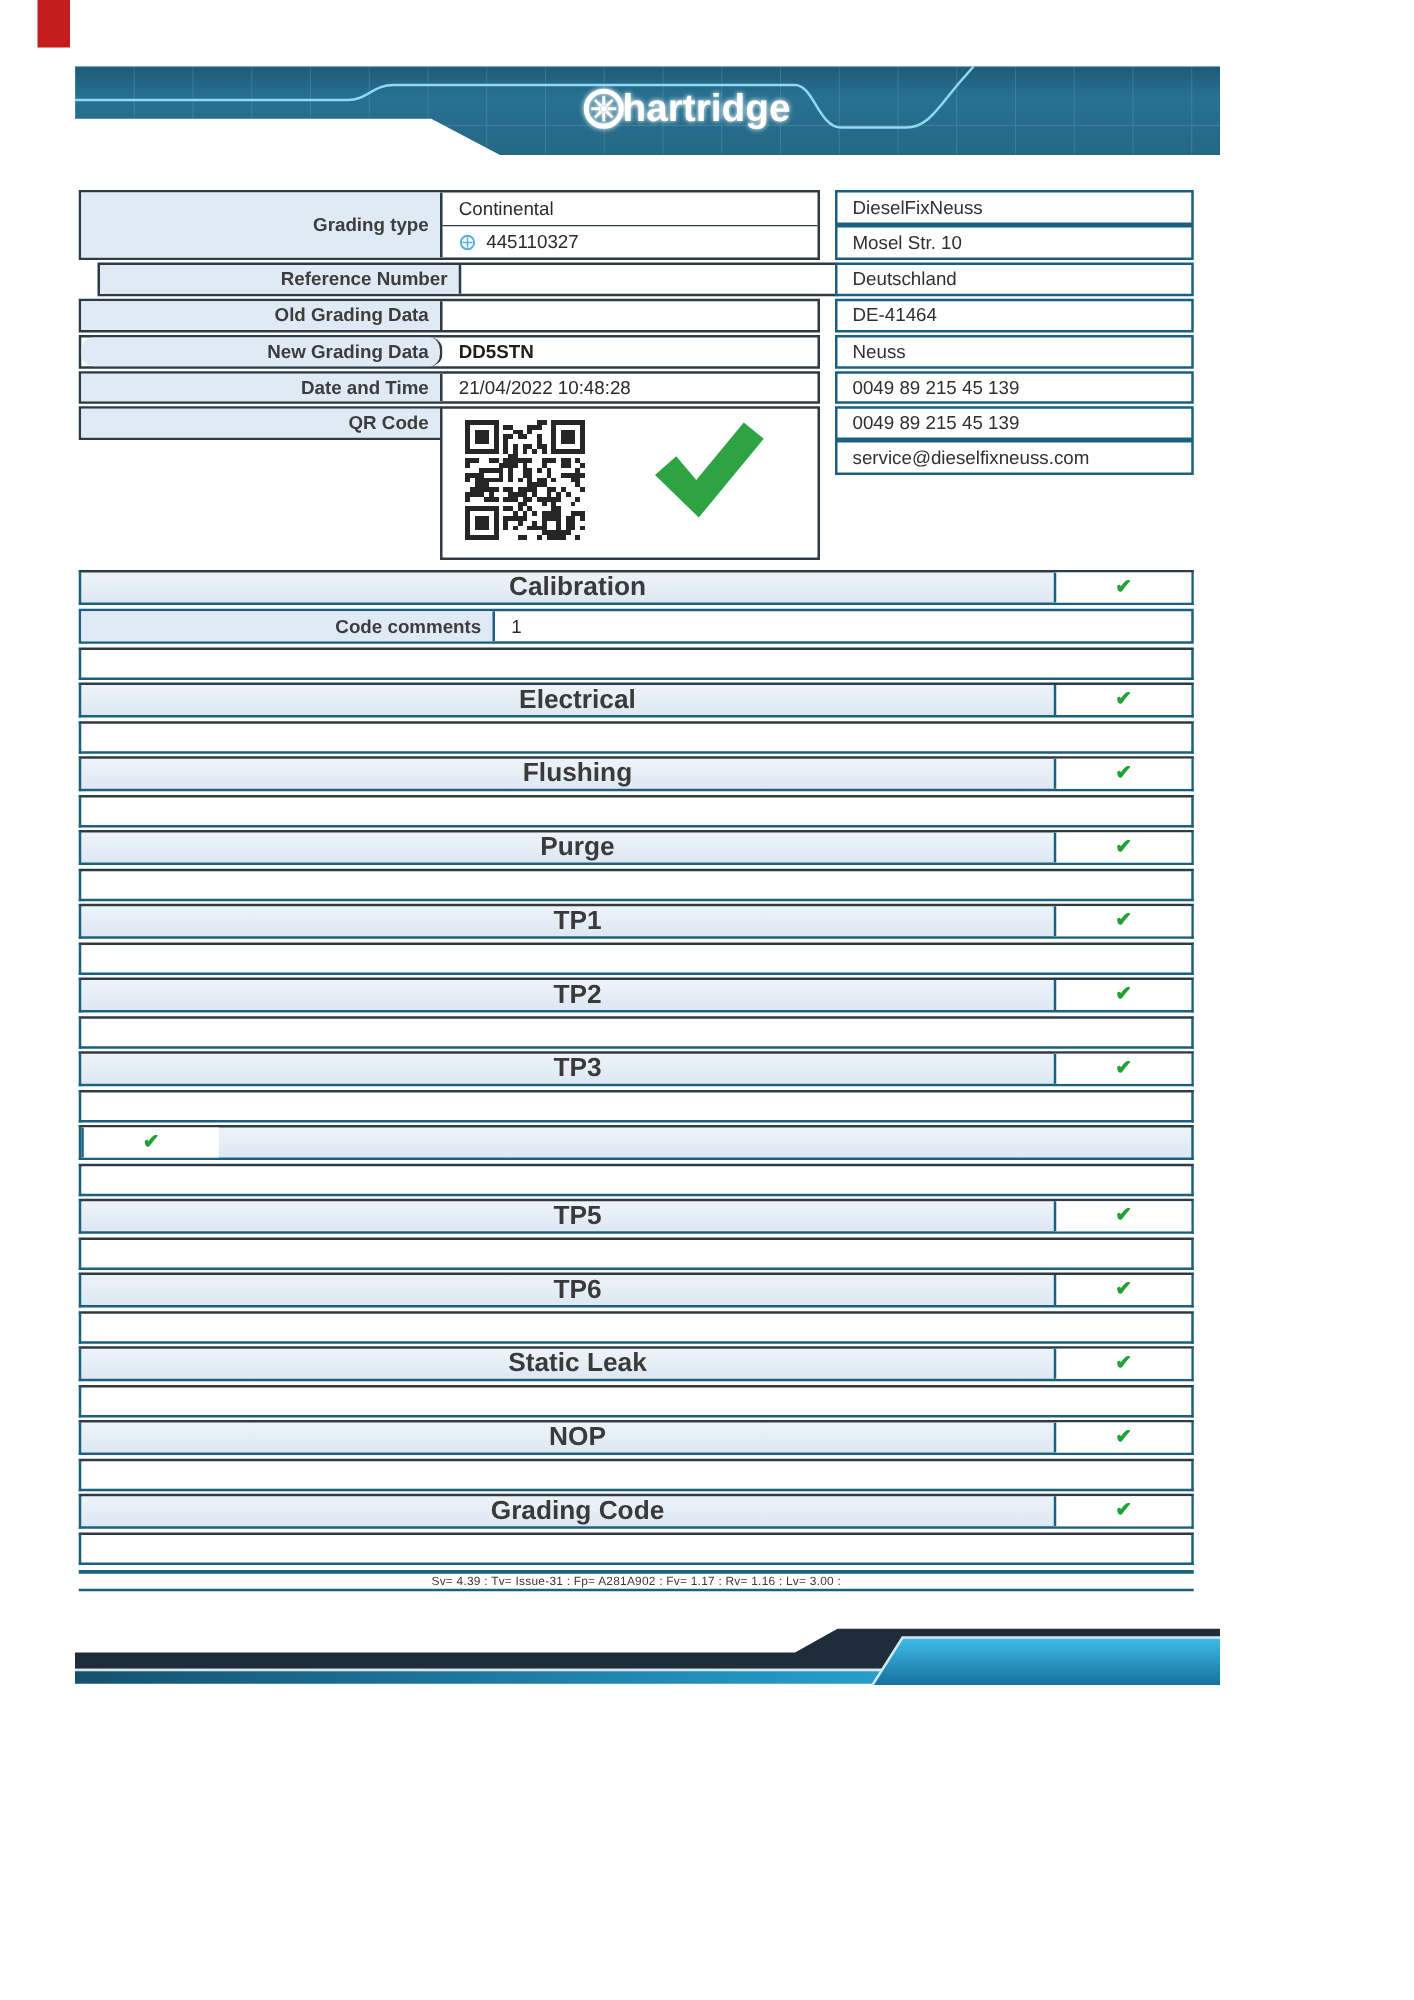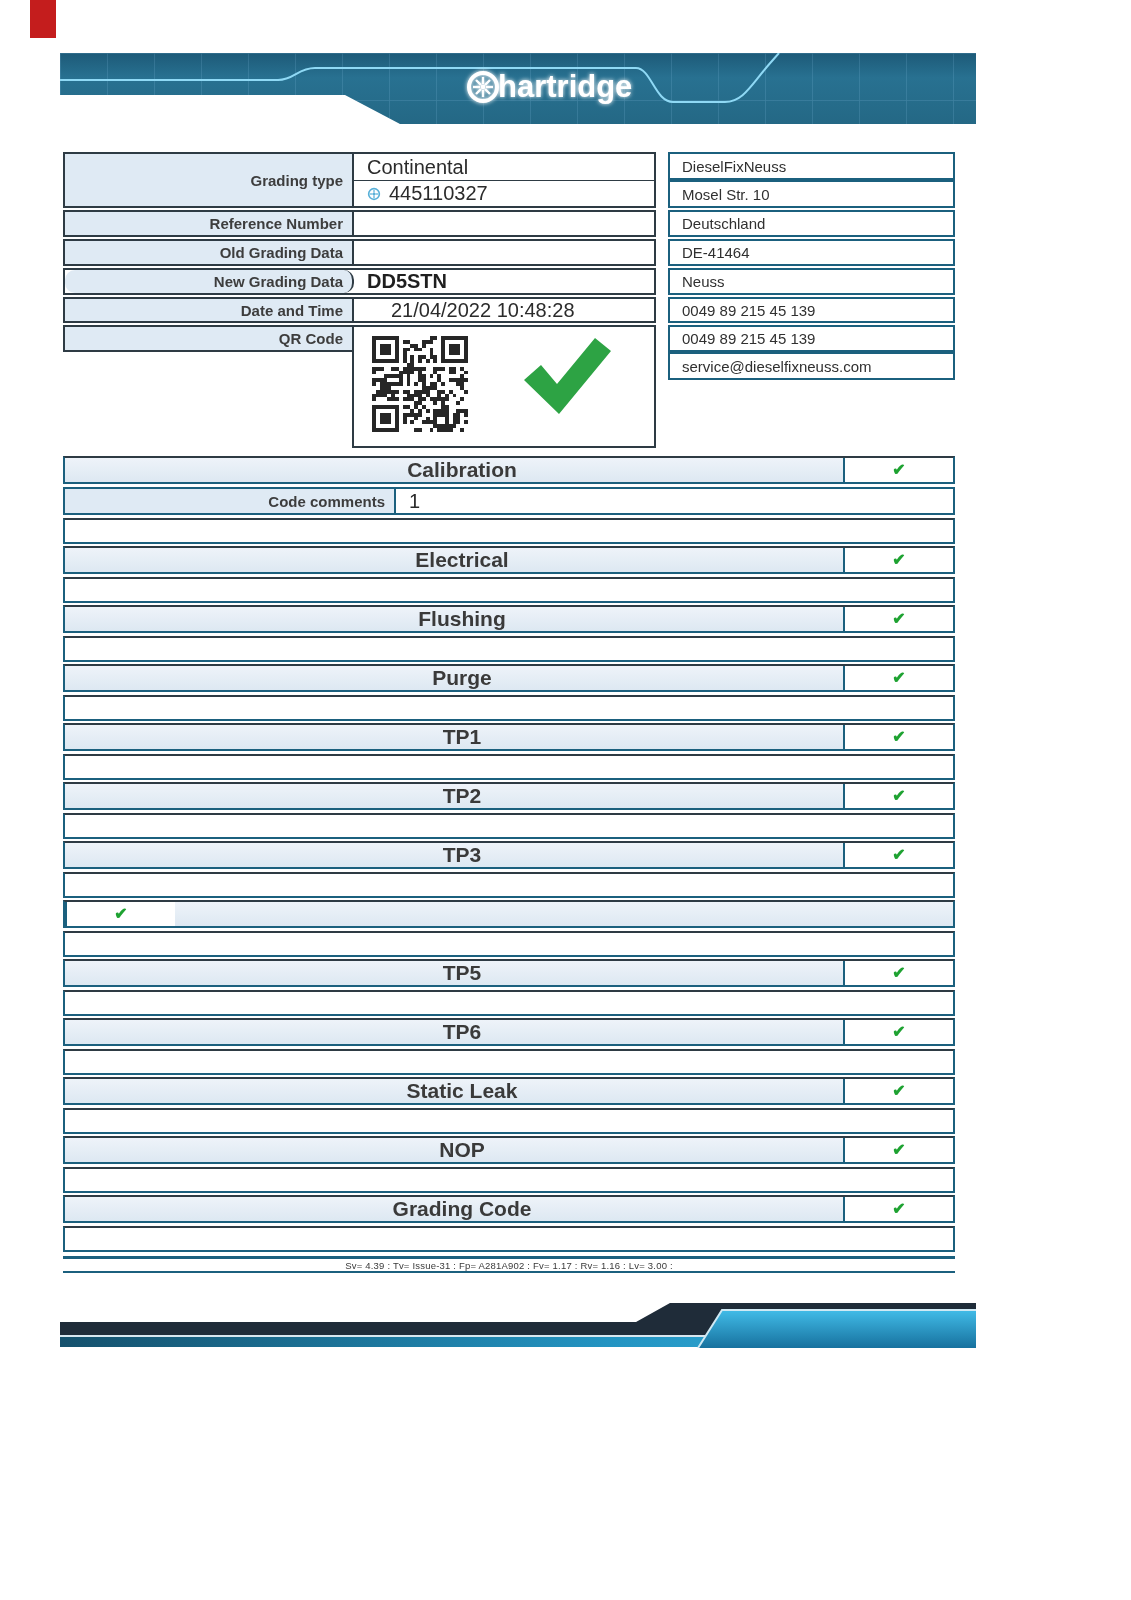--- a/index.html
+++ b/index.html
@@ -9,21 +9,21 @@
 
   
   #red-mark{left:30px;top:0;width:26px;height:38px;background:var(--red,#c41d1d);}
 
   
   .ibox{position:absolute;border:2px solid var(--bdark,#2e3b44);background:#fff;box-sizing:border-box;display:flex;}
   .cbox{position:absolute;border:2px solid var(--bteal,#1b607e);background:#fff;box-sizing:border-box;
         display:flex;align-items:center;padding-left:12px;font-size:15px;color:#303030;}
   .lblcell{background:var(--lblbg,#dfeaf4);display:flex;align-items:center;justify-content:flex-end;
            padding-right:9px;font-weight:bold;color:#3d3d3d;font-size:15px;box-sizing:border-box;}
-  .valcell{display:flex;align-items:center;padding-left:13px;font-size:20px;color:#2b2b2b;box-sizing:border-box;}
+  .valcell{display:flex;align-items:center;padding-left:13px;font-size:15px;color:#2b2b2b;box-sizing:border-box;}
 
   
   .sec-bar{position:absolute;left:0;width:892px;height:28px;box-sizing:border-box;
            border:2px solid var(--bteal,#1b607e);border-top-color:var(--bdark,#2e3b44);
            background:linear-gradient(180deg,#eef3f9,#dde8f2);display:flex;}
   .sec-title{flex:1;display:flex;align-items:center;justify-content:center;
              font-weight:bold;font-size:21px;color:#3a3a3a;padding-left:16px;}
   .sec-check{width:110px;border-left:2px solid var(--bteal,#1b607e);background:#fff;
              display:flex;align-items:center;justify-content:center;box-sizing:border-box;}
   .checkglyph{color:var(--check,#1ea231);font-size:16px;font-weight:bold;line-height:1;}
@@ -106,36 +106,36 @@
             <line x1="7" y1="17" x2="14" y2="17"></line>
               <line x1="20" y1="17" x2="27" y2="17"></line>
           </g>
           <circle cx="17" cy="17" r="3" fill="#58b0d8"></circle>
         </svg>
         <span>445110327</span>
       </div>
     </div>
   </div>
 
-  <div class="ibox" style="left:63px;top:210px;width:593px;height:27px;">
+  <div class="ibox" style="left:78px;top:210px;width:593px;height:27px;">
     <div class="lblcell" style="width:289px;border-right:2px solid var(--bdark,#2e3b44);">Reference Number</div>
     <div class="valcell" style="flex:1;"></div>
   </div>
 
   <div class="ibox" style="left:63px;top:239px;width:593px;height:27px;">
     <div class="lblcell" style="width:289px;border-right:2px solid var(--bdark,#2e3b44);">Old Grading Data</div>
     <div class="valcell" style="flex:1;"></div>
   </div>
 
   <div class="ibox" style="left:63px;top:268px;width:593px;height:27px;">
     <div class="lblcell" style="width:289px;border-right:2px solid var(--bdark,#2e3b44);border-radius:10px;">New Grading Data</div>
     <div class="valcell" style="flex:1;font-weight:bold;color:#1f1f1f;">DD5STN</div>
   </div>
 
-  <div class="ibox" style="left:63px;top:297px;width:593px;height:26px;gap:24px;">
+  <div class="ibox" style="left:63px;top:297px;width:593px;height:26px;">
     <div class="lblcell" style="width:289px;border-right:2px solid var(--bdark,#2e3b44);">Date and Time</div>
     <div class="valcell" style="flex:1;">21/04/2022 10:48:28</div>
   </div>
 
   <div class="ibox" style="left:63px;top:325px;width:291px;height:27px;">
     <div class="lblcell" style="flex:1;">QR Code</div>
   </div>
 
   <div class="ibox" style="left:352px;top:325px;width:304px;height:123px;align-items:flex-start;">
     <svg id="qr-svg" width="96" height="96" viewBox="0 0 25 25" shape-rendering="crispEdges" style="margin:9px 0 0 18px;">

